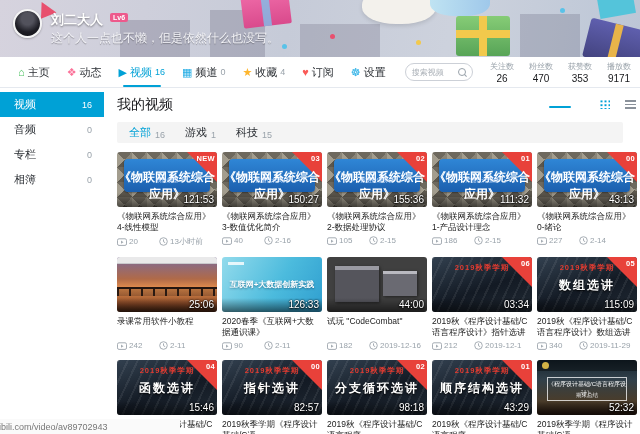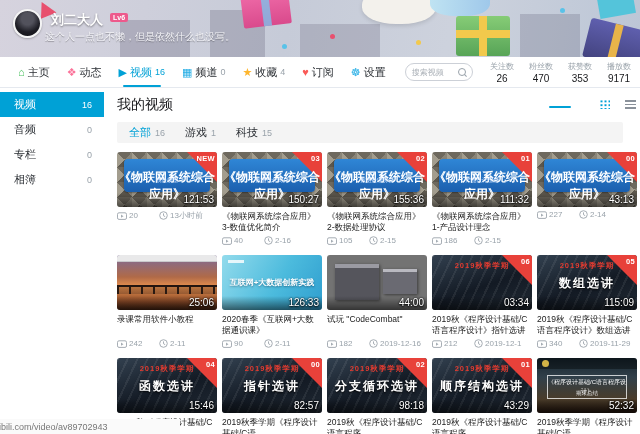--- a/index.html
+++ b/index.html
@@ -31,21 +31,21 @@
   .d2{left:560px;top:8px;background:#59c2e8;}
   .d3{left:416px;top:40px;background:#f2c94c;}
   .d4{left:282px;top:44px;background:#59c2e8;}
 
   .avatar{position:absolute;left:13px;top:9px;width:29px;height:29px;border-radius:50%;
           background:radial-gradient(circle at 50% 32%,#52525c 0 28%,#1d1d24 62%,#0e0e12 100%);
           border:2px solid rgba(255,255,255,.95);box-sizing:border-box;box-shadow:0 1px 2px rgba(0,0,0,.25);}
   .uname{position:absolute;left:51px;top:11px;font-size:13px;font-weight:bold;color:#fff;text-shadow:0 1px 2px rgba(0,0,0,.45);}
   .lv-badge{position:absolute;left:110px;top:13px;font-size:7px;font-weight:bold;color:#fff;background:#ed5a8c;
             border-radius:2px;padding:1px 3px;line-height:1;}
-  .sign{position:absolute;left:45px;top:30px;font-size:10px;color:#f4f4f8;text-shadow:0 1px 1px rgba(0,0,0,.35);}
+  .sign{position:absolute;left:51px;top:30px;font-size:12px;color:#f4f4f8;text-shadow:0 1px 1px rgba(0,0,0,.35);}
 
   
   .navbar{position:absolute;left:0;top:57px;width:640px;height:31px;background:#fff;border-bottom:1px solid #e5e9ef;
           display:flex;align-items:center;box-sizing:border-box;padding-left:18px;}
   .nav-items{display:flex;height:100%;align-items:center;}
   .nav-item{display:flex;align-items:center;height:100%;position:relative;margin-right:17px;cursor:pointer;}
   .nav-icon{font-size:11px;margin-right:3px;line-height:1;}
   .nav-label{font-size:11px;color:#2a2e33;}
   .nav-item.active .nav-label{color:#00a1d6;}
   .nav-count{font-size:9px;color:#99a2aa;margin-left:3px;}
@@ -77,21 +77,21 @@
   .sort-item{font-size:11px;color:#2a2e33;position:relative;cursor:pointer;}
   .sort-item.active{color:#00a1d6;}
   .sort-item.active::after{content:'';position:absolute;left:50%;transform:translateX(-50%);bottom:-4px;width:22px;height:2px;
                            background:#00a1d6;border-radius:1px;}
   .grid-ico{width:11px;height:10px;background-image:radial-gradient(#00a1d6 1.1px,transparent 1.2px);
             background-size:4px 3.8px;background-position:0.5px 0.5px;cursor:pointer;}
   .list-ico{width:11px;height:9px;background:repeating-linear-gradient(to bottom,#8a919a 0 1.6px,transparent 1.6px 3.6px);
             margin-left:2px;cursor:pointer;}
   .tab-bar{position:absolute;left:117px;top:122px;width:506px;height:21px;background:#f4f4f4;border-radius:2px;
            display:flex;align-items:center;padding:0 12px;box-sizing:border-box;gap:20px;}
-  .tab{display:flex;align-items:center;font-size:11px;color:#2a2e33;cursor:pointer;}
+  .tab{display:flex;align-items:flex-end;font-size:11px;color:#2a2e33;cursor:pointer;}
   .tab.active .tab-label{color:#00a1d6;}
   .tab-count{font-size:9px;color:#99a2aa;margin-left:4px;}
 
   
   .grid{position:absolute;left:117px;top:152px;width:522px;display:grid;grid-template-columns:repeat(5,100px);
         column-gap:5px;row-gap:10px;}
   .card{width:100px;cursor:pointer;}
   .thumb{position:relative;width:100px;height:55px;border-radius:3px;overflow:hidden;background:#ddd;}
   .thumb-shade{position:absolute;left:0;right:0;bottom:0;height:14px;background:linear-gradient(transparent,rgba(0,0,0,.55));}
   .duration{position:absolute;right:3px;bottom:2px;color:#fff;font-size:10px;text-shadow:0 0 2px #000,0 1px 2px #000;}
@@ -117,21 +117,21 @@
      background:repeating-linear-gradient(115deg,rgba(255,255,255,.07) 0 2px,transparent 2px 9px);}
   .t-rock .thumb-line1{top:6px;color:#e23b30;font-size:7.5px;font-weight:bold;letter-spacing:1px;}
   .t-rock .thumb-line2{top:20px;color:#fff;font-size:12px;font-weight:bold;letter-spacing:2px;text-shadow:0 1px 2px #000;}
   .t-desktop-bridge{background:linear-gradient(#7b6b9b 0%,#b06a48 40%,#e8914f 58%,#8a4a28 85%,#4a2614 100%);}
   .t-desktop-bridge::before{content:'';position:absolute;left:0;top:0;right:0;height:6px;background:#e9e9ea;border-bottom:1px solid #c9c9cc;}
   .t-desktop-bridge::after{content:'';position:absolute;left:0;right:0;top:30px;height:7px;
      background:repeating-linear-gradient(90deg,#2a1a12 0 2px,rgba(42,26,18,.25) 2px 12px);border-top:2px solid #241510;}
   .t-slide-blue{background:linear-gradient(120deg,#93dbec 0%,#4cbbdd 55%,#2f9ecf 100%);}
   .t-slide-blue::before{content:'';position:absolute;left:6px;top:5px;width:16px;height:3px;background:rgba(255,255,255,.8);}
   .t-slide-blue .thumb-line1{top:22px;color:#fff;font-size:8px;font-weight:bold;text-shadow:0 1px 2px rgba(0,40,70,.5);}
-  .t-desktop-dark{background:#737373;}
+  .t-desktop-dark{background:#404040;}
   .t-desktop-dark::before{content:'';position:absolute;left:8px;top:9px;width:44px;height:32px;background:#55555c;
      border-top:4px solid #9a9aa2;box-shadow:1px 1px 3px rgba(0,0,0,.5);}
   .t-desktop-dark::after{content:'';position:absolute;right:10px;top:14px;width:34px;height:22px;background:#6a6a72;
      border-top:3px solid #b9b9c0;box-shadow:1px 1px 3px rgba(0,0,0,.5);}
   .t-mountain{background:linear-gradient(#16242e 0%,#31404a 35%,#4a3c2a 75%,#27180f 100%);}
   .t-mountain::before{content:'';position:absolute;left:0;right:0;top:0;height:11px;background:rgba(0,0,0,.38);}
   .t-mountain::after{content:'';position:absolute;left:5px;top:2px;width:7px;height:7px;border-radius:50%;background:#e8c44a;opacity:.9;}
   .t-mountain .thumb-line1{top:17px;color:#fff;font-size:6px;border:1px solid rgba(255,255,255,.75);
      left:10px;right:10px;padding:2px 0;}
   .t-mountain .thumb-line2{top:32px;color:#e8e8e8;font-size:5.5px;}
@@ -294,20 +294,21 @@
   <div class="card">
     <div class="thumb t-iot">
       <span class="thumb-line1">《物联网系统综合应用》</span>
       <span class="thumb-line2">线性模型</span>
       <div class="thumb-shade"></div>
       <div class="corner-badge">
             <span>NEW</span>
           </div>
       <span class="duration">121:53</span>
     </div>
+    <div class="card-title">《物联网系统综合应用》4-线性模型</div>
     <div class="card-meta">
       <span class="meta-item">
         <svg width="10" height="8" viewBox="0 0 10 8">
           <rect x="0.5" y="0.8" width="9" height="6.6" rx="1.5" fill="none" stroke="#a6adb4" stroke-width="1"></rect>
           <path d="M4 2.6l2.5 1.6L4 5.8z" fill="#a6adb4"></path>
         </svg>
         <span>20</span>
       </span>
       <span class="meta-item">
         <svg width="9" height="9" viewBox="0 0 9 9">
@@ -409,20 +410,21 @@
   <div class="card">
     <div class="thumb t-iot">
       <span class="thumb-line1">《物联网系统综合应用》</span>
       <span class="thumb-line2">绪论</span>
       <div class="thumb-shade"></div>
       <div class="corner-badge">
             <span>00</span>
           </div>
       <span class="duration">43:13</span>
     </div>
+    <div class="card-title">《物联网系统综合应用》0-绪论</div>
     <div class="card-meta">
       <span class="meta-item">
         <svg width="10" height="8" viewBox="0 0 10 8">
           <rect x="0.5" y="0.8" width="9" height="6.6" rx="1.5" fill="none" stroke="#a6adb4" stroke-width="1"></rect>
           <path d="M4 2.6l2.5 1.6L4 5.8z" fill="#a6adb4"></path>
         </svg>
         <span>227</span>
       </span>
       <span class="meta-item">
         <svg width="9" height="9" viewBox="0 0 9 9">

